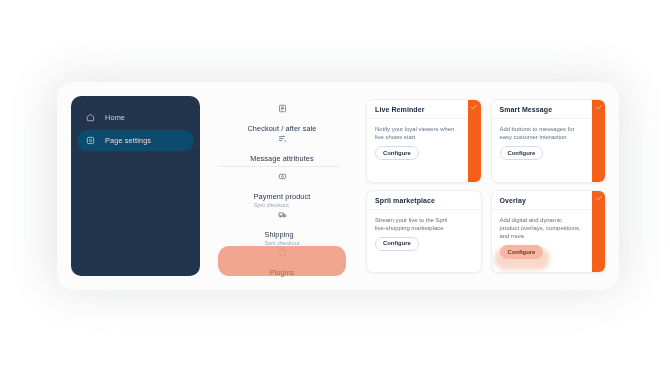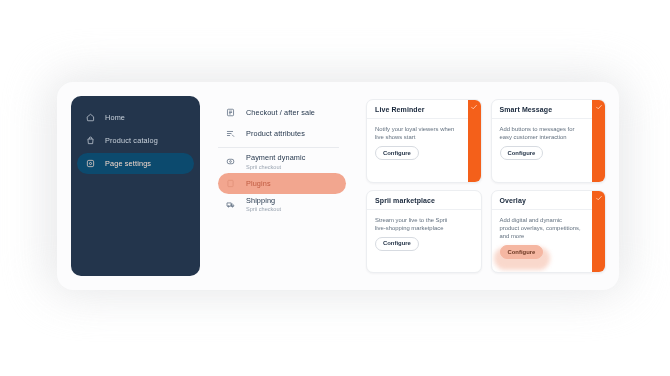--- a/index.html
+++ b/index.html
@@ -83,20 +83,21 @@
     flex-direction: column;
   }
   .sub-item {
     display: flex;
     align-items: center;
     gap: 11px;
     min-height: 21px;
     padding: 2px 8px;
     border-radius: 11px;
     white-space: nowrap;
+    flex-direction: column;
   }
   .sub-item .sub-ico { width: 9px; height: 9px; flex: 0 0 9px; }
   .sub-item .sub-ico svg { width: 9px; height: 9px; display: block; stroke: #55657a; }
   .sub-text { display: flex; flex-direction: column; justify-content: center; }
   .sub-label { font-size: 7.3px; color: #25374d; letter-spacing: .1px; line-height: 9px; }
   .sub-sub { font-size: 5.6px; color: #9aa4b1; line-height: 8px; margin-top: .5px; }
   .sub-divider {
     height: 1px;
     background: #e8eaee;
     margin: 3px 7px 3px 0;
@@ -206,29 +207,20 @@
         <svg viewBox="0 0 16 16" fill="none" stroke="#c9d2dc" stroke-width="1.3" stroke-linejoin="round" stroke-linecap="round">
             <path d="M2.5 6.8 8 2.3l5.5 4.5v6.2a.8.8 0 0 1-.8.8H3.3a.8.8 0 0 1-.8-.8z"></path>
           </svg>
       </span>
       <span>Home</span>
     </div>
 
 
 
 
-    <div class="nav-item">
-      <span class="nav-ico">
-        <svg viewBox="0 0 16 16" fill="none" stroke="#c9d2dc" stroke-width="1.3" stroke-linejoin="round">
-            <path d="M3.4 5.4h9.2l-.8 8.2H4.2z"></path>
-            <path d="M5.8 5.4V4.1a2.2 2.2 0 0 1 4.4 0v1.3"></path>
-          </svg>
-      </span>
-      <span>Product catalog</span>
-    </div>
 
 
     <div class="nav-item active">
       <span class="nav-ico">
         <svg viewBox="0 0 16 16" fill="none" stroke="#f3d9cc" stroke-width="1.3">
             <rect x="2.4" y="2.4" width="11.2" height="11.2" rx="2.6"></rect>
             <circle cx="8" cy="8" r="1.9"></circle>
           </svg>
       </span>
       <span>Page settings</span>
@@ -250,64 +242,64 @@
     </div>
 
     <div class="sub-item">
       <span class="sub-ico">
         <svg viewBox="0 0 16 16" fill="none" stroke-width="1.3" stroke-linecap="round">
             <path d="M2.4 4.4h9.4M2.4 8h6.6M2.4 11.6h4.2"></path>
             <path d="M11.2 10.6l2.6 2.6"></path>
           </svg>
       </span>
       <span class="sub-text">
-        <span class="sub-label">Product attributes</span>
+        <span class="sub-label">Message attributes</span>
       </span>
     </div>
 
 
 
     <div class="sub-divider"></div>
 
     <div class="sub-item">
       <span class="sub-ico">
         <svg viewBox="0 0 16 16" fill="none" stroke-width="1.3">
             <rect x="2.2" y="4" width="11.6" height="8" rx="3.2"></rect>
             <circle cx="8" cy="8" r="1.5"></circle>
           </svg>
       </span>
       <span class="sub-text">
-        <span class="sub-label">Payment dynamic</span>
+        <span class="sub-label">Payment product</span>
         <span class="sub-sub">Sprii checkout</span>
-      </span>
-    </div>
-
-    <div class="sub-item active">
-      <span class="sub-ico">
-        <svg viewBox="0 0 16 16" fill="none" stroke-width="1.3" stroke-linejoin="round">
-            <path d="M3.4 3.6a1.2 1.2 0 0 1 1.2-1.2h6.8a1.2 1.2 0 0 1 1.2 1.2v8.8a1.2 1.2 0 0 1-1.2 1.2H4.6a1.2 1.2 0 0 1-1.2-1.2z"></path>
-          </svg>
-      </span>
-      <span class="sub-text">
-        <span class="sub-label">Plugins</span>
       </span>
     </div>
 
     <div class="sub-item">
       <span class="sub-ico">
         <svg viewBox="0 0 16 16" fill="none" stroke-width="1.3" stroke-linejoin="round">
             <path d="M1.8 5.2h7.4v5.6H1.8z"></path>
             <path d="M9.2 7.4h2.6l2.2 2.2v1.2H9.2z"></path>
             <circle cx="4.6" cy="11.6" r="1.1"></circle>
             <circle cx="11.4" cy="11.6" r="1.1"></circle>
           </svg>
       </span>
       <span class="sub-text">
         <span class="sub-label">Shipping</span>
         <span class="sub-sub">Sprii checkout</span>
+      </span>
+    </div>
+
+    <div class="sub-item active">
+      <span class="sub-ico">
+        <svg viewBox="0 0 16 16" fill="none" stroke-width="1.3" stroke-linejoin="round">
+            <path d="M3.4 3.6a1.2 1.2 0 0 1 1.2-1.2h6.8a1.2 1.2 0 0 1 1.2 1.2v8.8a1.2 1.2 0 0 1-1.2 1.2H4.6a1.2 1.2 0 0 1-1.2-1.2z"></path>
+          </svg>
+      </span>
+      <span class="sub-text">
+        <span class="sub-label">Plugins</span>
       </span>
     </div>
 
   </nav>
 
   <section class="grid">
 
     <article class="plugin-card">
       <div class="card-head">Live Reminder</div>
       <div class="card-body">

